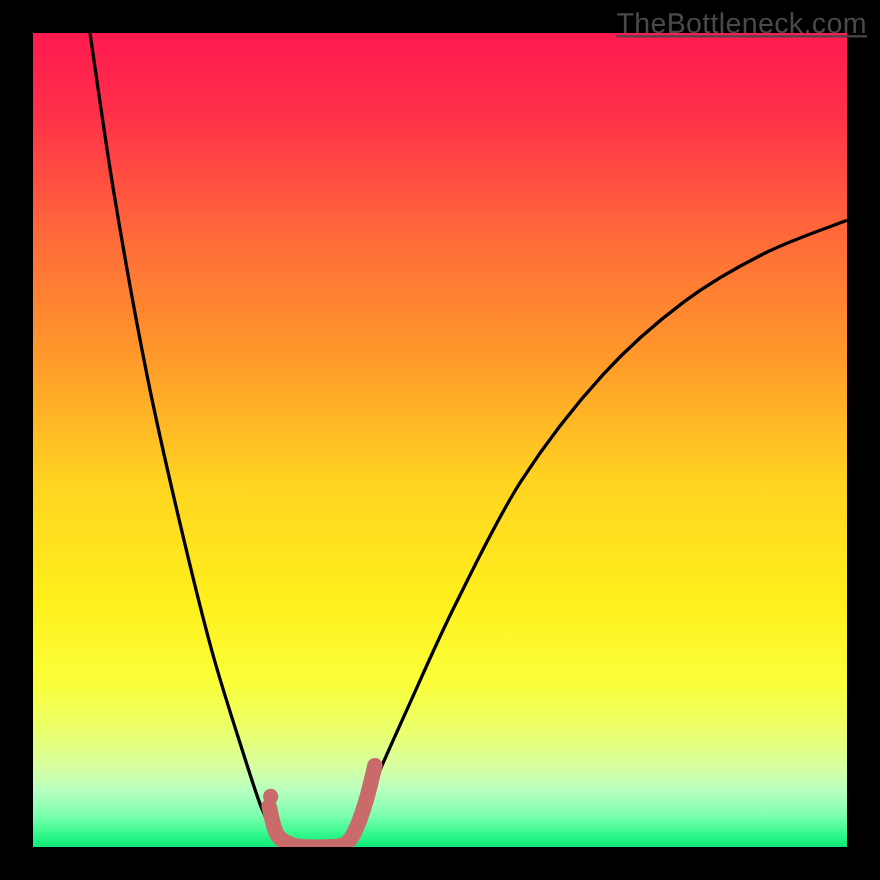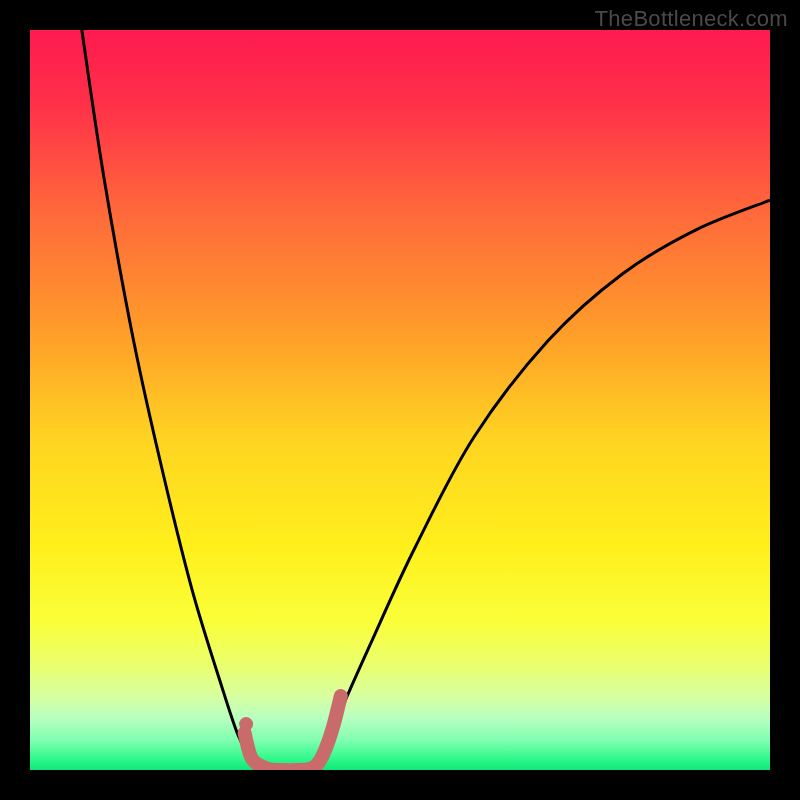--- a/index.html
+++ b/index.html
@@ -24,24 +24,25 @@
     left: 0;
     top: 0;
     width: 740px;
     height: 740px;
   }
   .watermark {
     position: absolute;
     top: 6px;
     right: 12px;
     color: #4a4a4a;
-    font-size: 22px;
+    font-size: 26px;
     font-weight: 500;
     letter-spacing: 0.3px;
     z-index: 10;
+    text-decoration: underline;
   }
   .curve-svg {
     position: absolute;
     left: 0;
     top: 0;
     width: 740px;
     height: 740px;
     z-index: 5;
   }
 </style>

